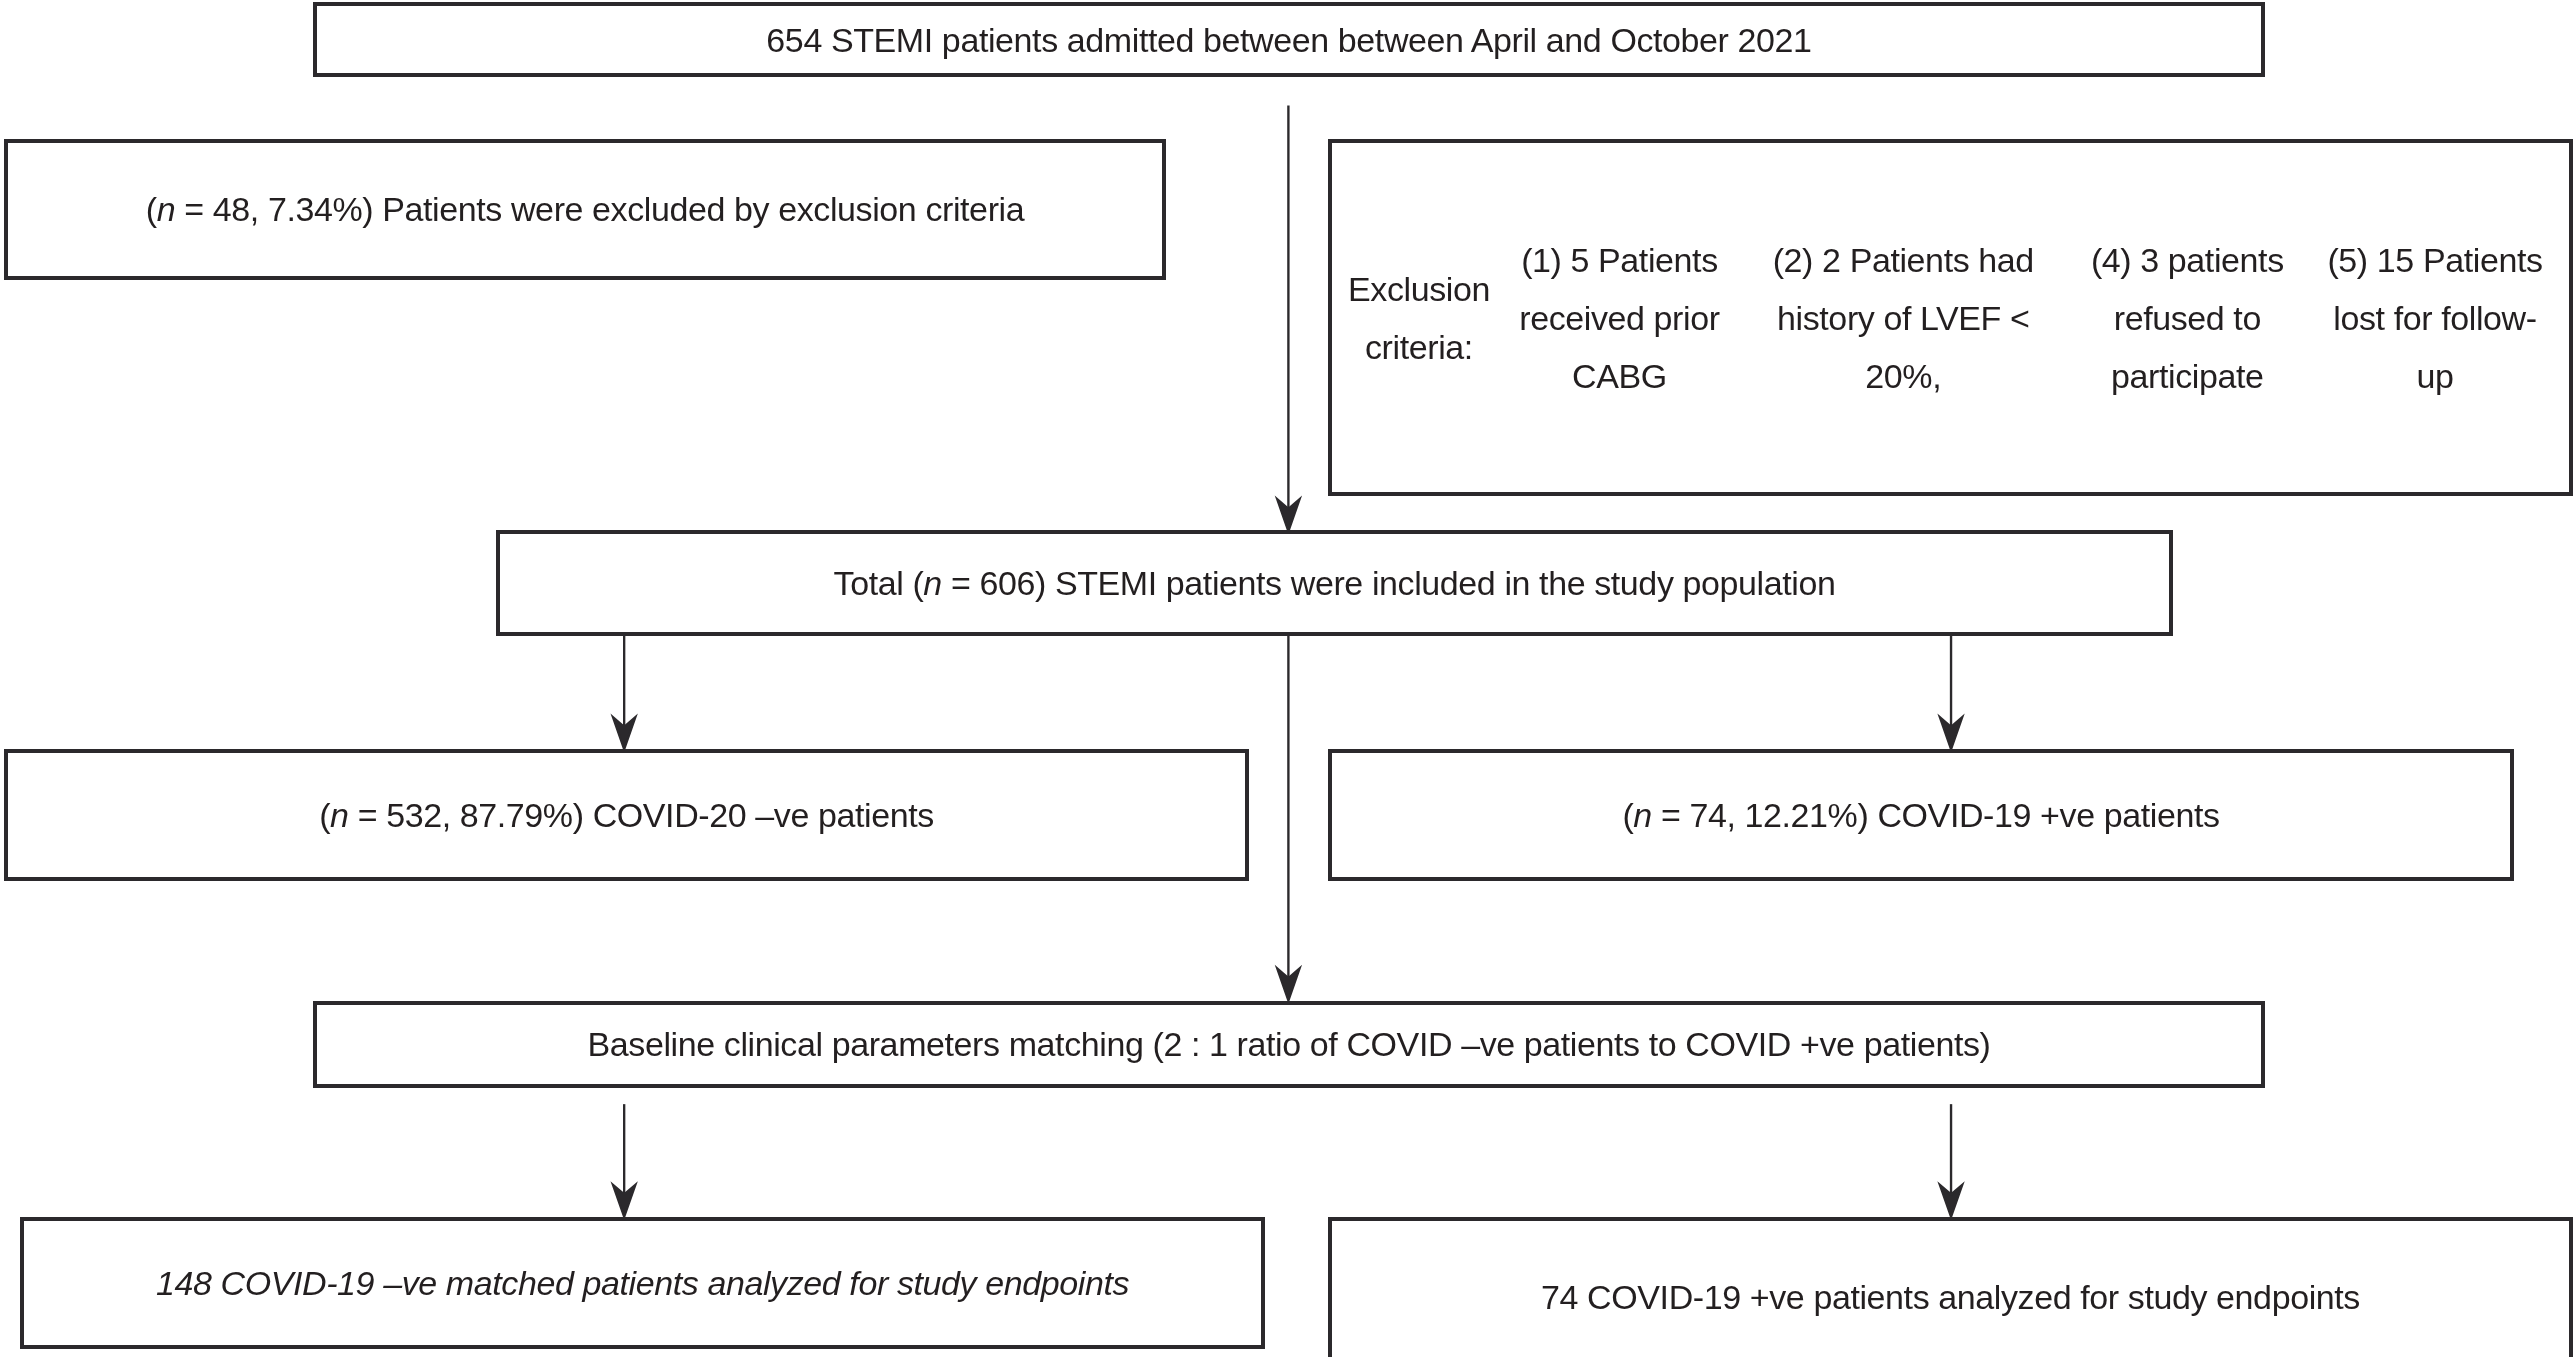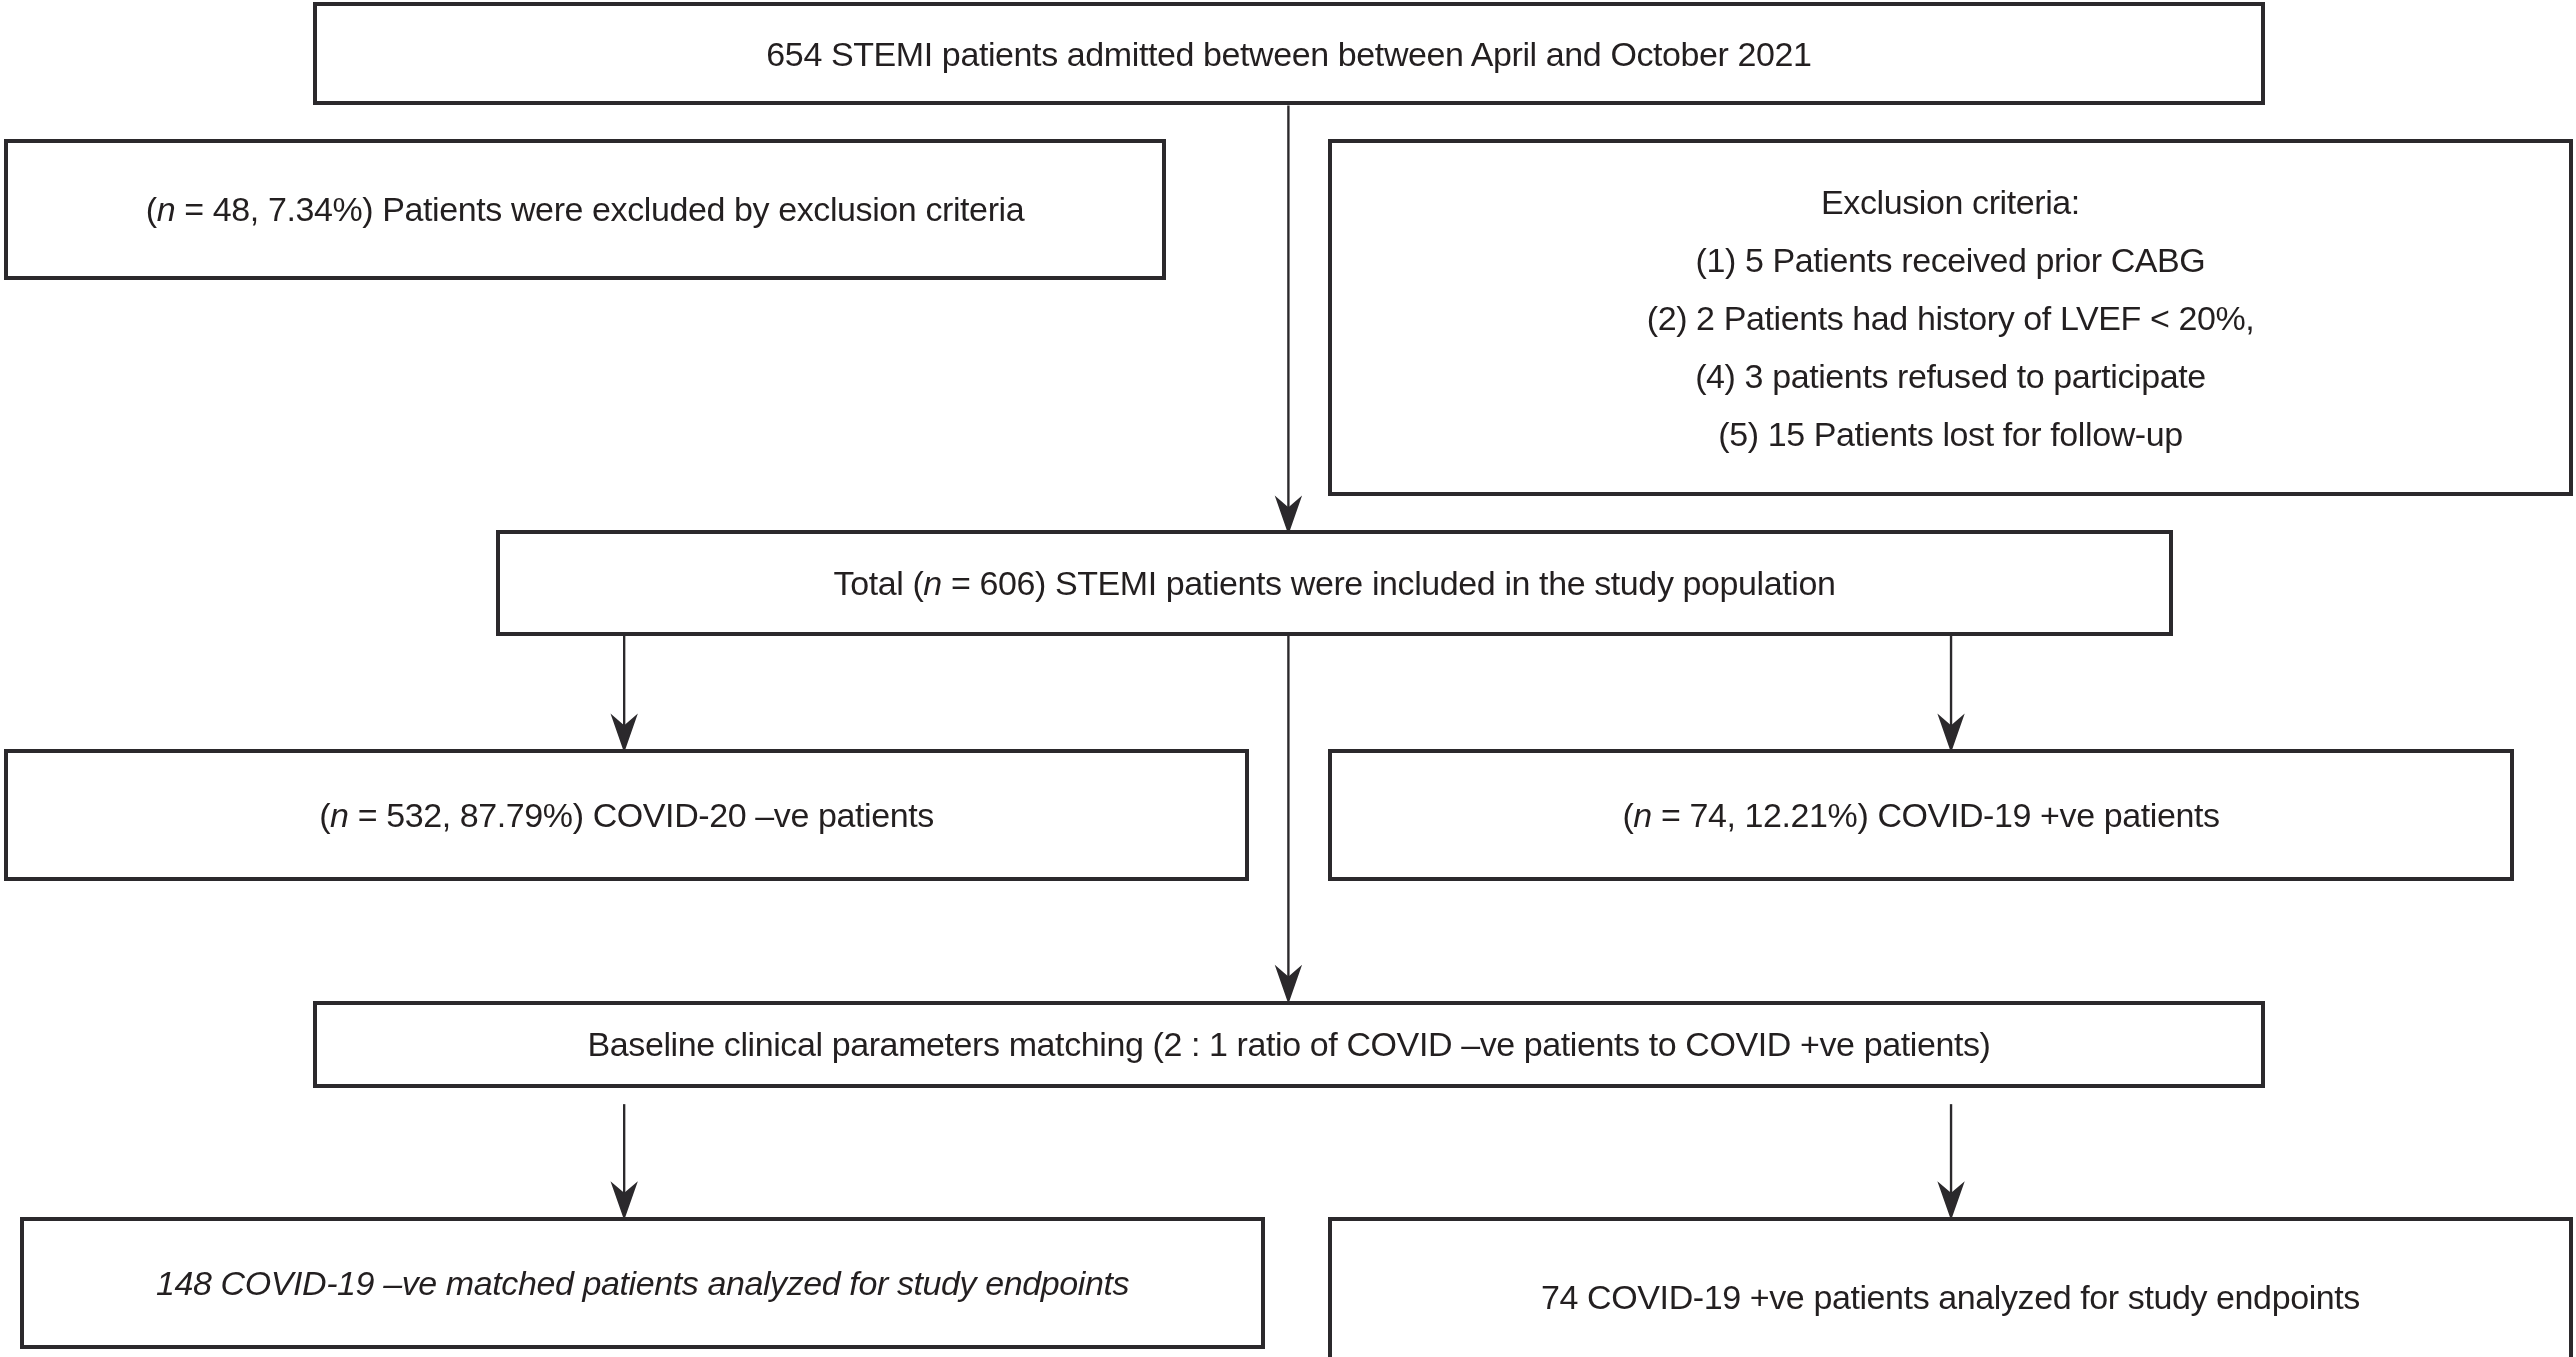--- a/index.html
+++ b/index.html
@@ -24,24 +24,24 @@
     align-items: center;
     justify-content: center;
     text-align: center;
     font-size: 34px;
     line-height: 1.25;
     letter-spacing: -0.4px;
     padding: 0 16px;
   }
   .box .nvar { font-style: italic; }
   
-  .box-top        { left: 313px;  top: 2.4px;    width: 1952px; height: 103px; }
+  .box-top        { left: 313px;  top: 2.4px;    width: 1952px; height: 75px; }
   .box-excluded   { left: 4px;    top: 139px;  width: 1162px; height: 141px; }
   .box-criteria   { left: 1328px; top: 139px;  width: 1245px; height: 357px;
-                    flex-direction: column; justify-content: center; }
+                    flex-direction: row; justify-content: center; }
   .box-criteria .crit-line { display: block; line-height: 58px; }
   .box-total      { left: 452px;  top: 530px;  width: 1677px; height: 106px; margin-left: 44px; }
   .box-covid-neg  { left: 4px;    top: 749px;  width: 1245px; height: 132px; }
   .box-covid-pos  { left: 1328px; top: 749px;  width: 1186px; height: 132px; }
   .box-matching   { left: 313px;  top: 1001px; width: 1952px; height: 87px; }
   .box-neg-end    { left: 20px;    top: 1217px; width: 1245px; height: 132px; font-style: italic; }
   .box-pos-end    { left: 1328px; top: 1217px; width: 1245px; height: 160px; }
   .arrow-layer {
     position: absolute;
     left: 0; top: 0;

